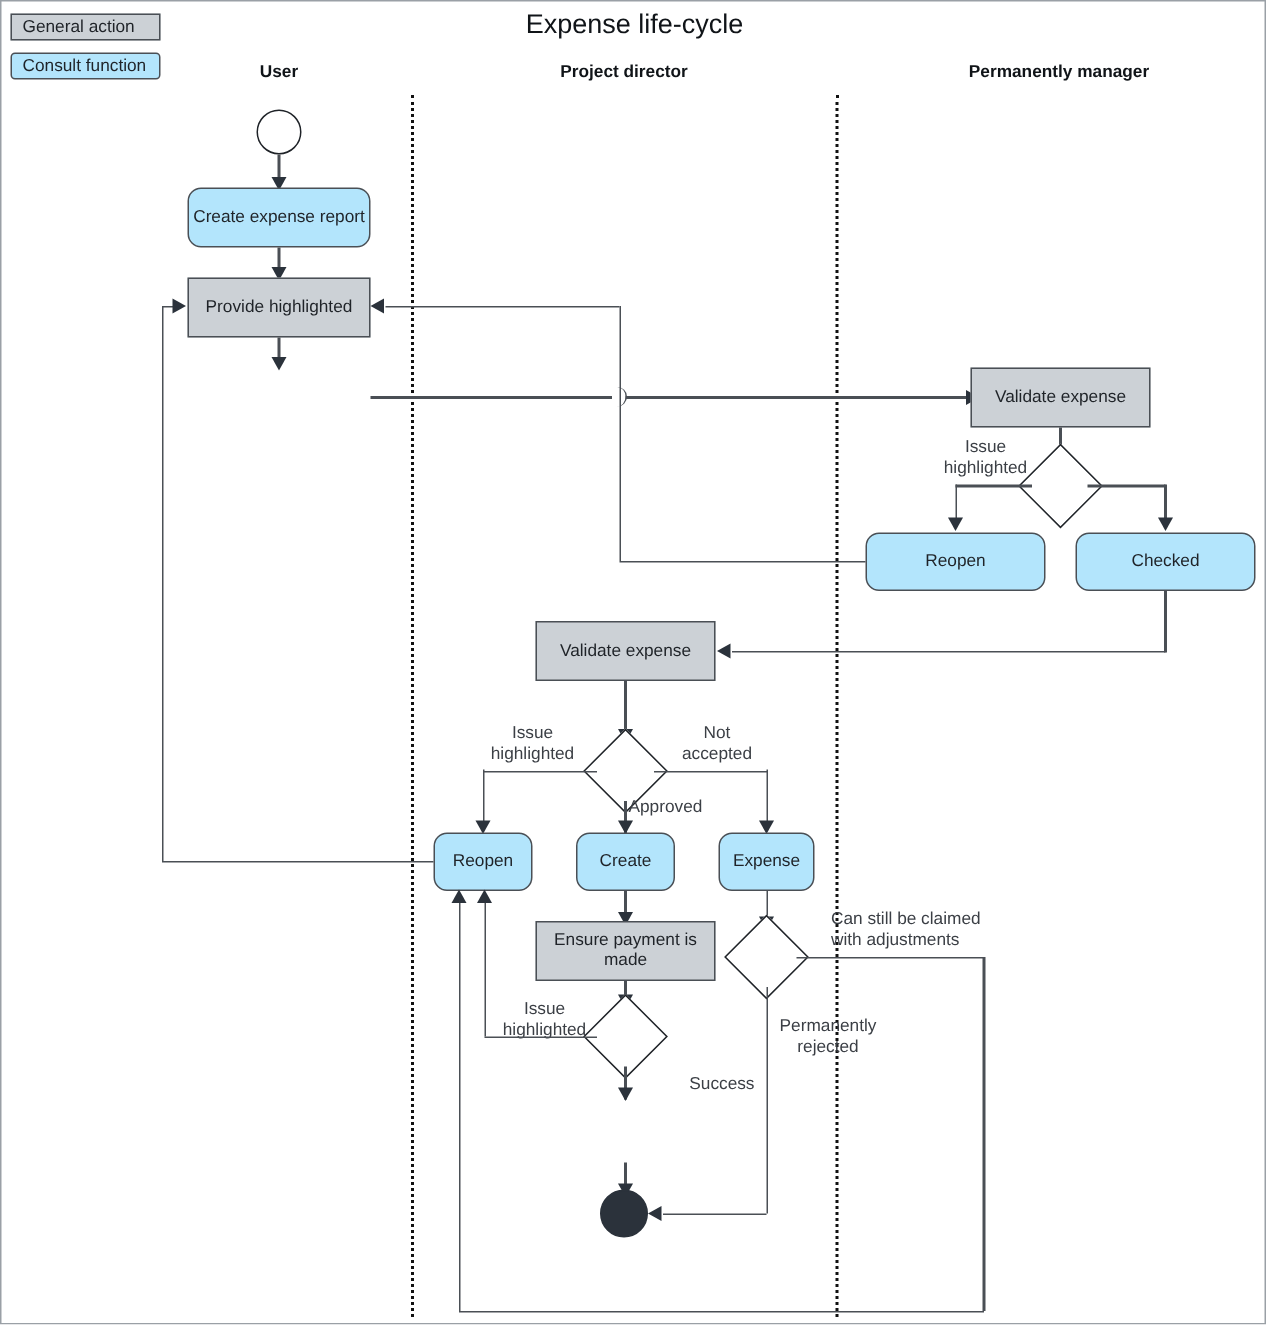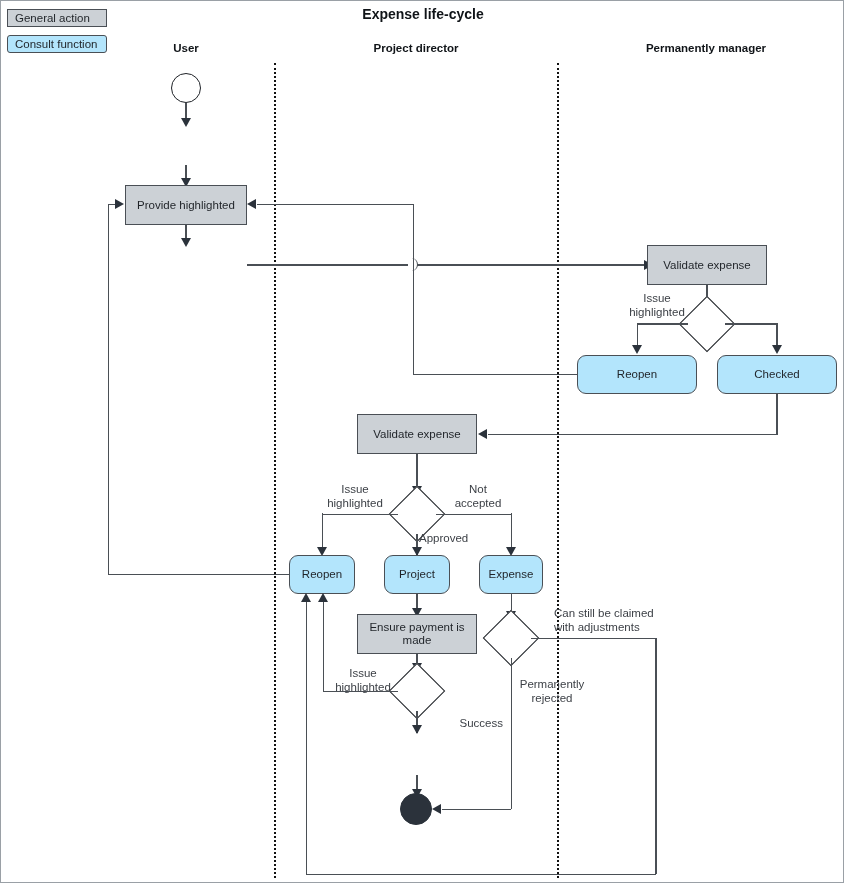--- a/index.html
+++ b/index.html
@@ -10,21 +10,21 @@
     background:#ffffff;
     border:1px solid #9aa0a6;
     box-sizing:border-box;
     overflow:hidden;
   }
   .legend{position:absolute;left:6px;border:1px solid #4a4f55;box-sizing:border-box;
           font-size:11.5px;color:#1f2328;display:flex;align-items:center;padding-left:7px;}
   #legend-general{top:8px;width:100px;height:18px;background:#ccd1d6;}
   #legend-consult{top:34px;width:100px;height:18px;background:#b3e5fc;border-radius:3px;}
   #diagram-title{position:absolute;left:0;top:5px;width:844px;text-align:center;
-                 font-size:14px;font-weight:bold;color:#101418;}
+                 font-size:18px;font-weight:normal;color:#101418;}
   .lane-header{position:absolute;top:41px;font-size:11.5px;font-weight:bold;color:#101418;
                text-align:center;}
   #lane-header-user{left:120px;width:130px;}
   #lane-header-pd{left:350px;width:130px;}
   #lane-header-om{left:640px;width:130px;}
   .lane-divider{position:absolute;top:62px;width:0;height:815px;
                 border-left:2px dotted #111;}
   #lane-divider-1{left:273px;}
   #lane-divider-2{left:556px;}
 
@@ -79,20 +79,23 @@
   <div class="lane-header" id="lane-header-pd">Project director</div>
   <div class="lane-header" id="lane-header-om">Permanently manager</div>
 
   <div class="lane-divider" id="lane-divider-1"></div>
   <div class="lane-divider" id="lane-divider-2"></div>
 
   <div class="start-node" style="left:170px;top:72px;"></div>
   <div class="seg v" style="left:184.3px;top:102px;height:19px;"></div>
   <div class="arrow down" style="left:180px;top:117px;"></div>
 
+  <div class="node blue" style="left:124px;top:124px;width:122px;height:40px;">
+    <span>Create expense report</span>
+  </div>
 
   <div class="seg v" style="left:184.3px;top:164px;height:19px;"></div>
   <div class="arrow down" style="left:180px;top:177px;"></div>
 
   <div class="node gray" style="left:124px;top:184px;width:122px;height:40px;">
     <span>Provide highlighted</span>
   </div>
 
   <div class="seg v" style="left:184.3px;top:224px;height:19px;"></div>
   <div class="arrow down" style="left:180px;top:237px;"></div>
@@ -160,21 +163,21 @@
   <div class="arrow down" style="left:411px;top:546px;"></div>
 
   <div class="seg h" style="left:435px;top:512.6px;width:76px;"></div>
   <div class="seg v" style="left:509.8px;top:512px;height:38px;"></div>
   <div class="arrow down" style="left:505px;top:546px;"></div>
 
   <div class="node blue" style="left:288px;top:554px;width:66px;height:39px;">
     <span>Reopen</span>
   </div>
   <div class="node blue" style="left:383px;top:554px;width:66px;height:39px;">
-    <span>Project</span>
+    <span>Create</span>
   </div>
   <div class="node blue" style="left:478px;top:554px;width:64px;height:39px;">
     <span>Expense</span>
   </div>
 
   <div class="seg h" style="left:107px;top:572.6px;width:181px;"></div>
   <div class="seg v" style="left:106.5px;top:203px;height:370px;"></div>
   <div class="seg h" style="left:107px;top:202.6px;width:10px;"></div>
   <div class="arrow right" style="left:114px;top:198px;"></div>
 

